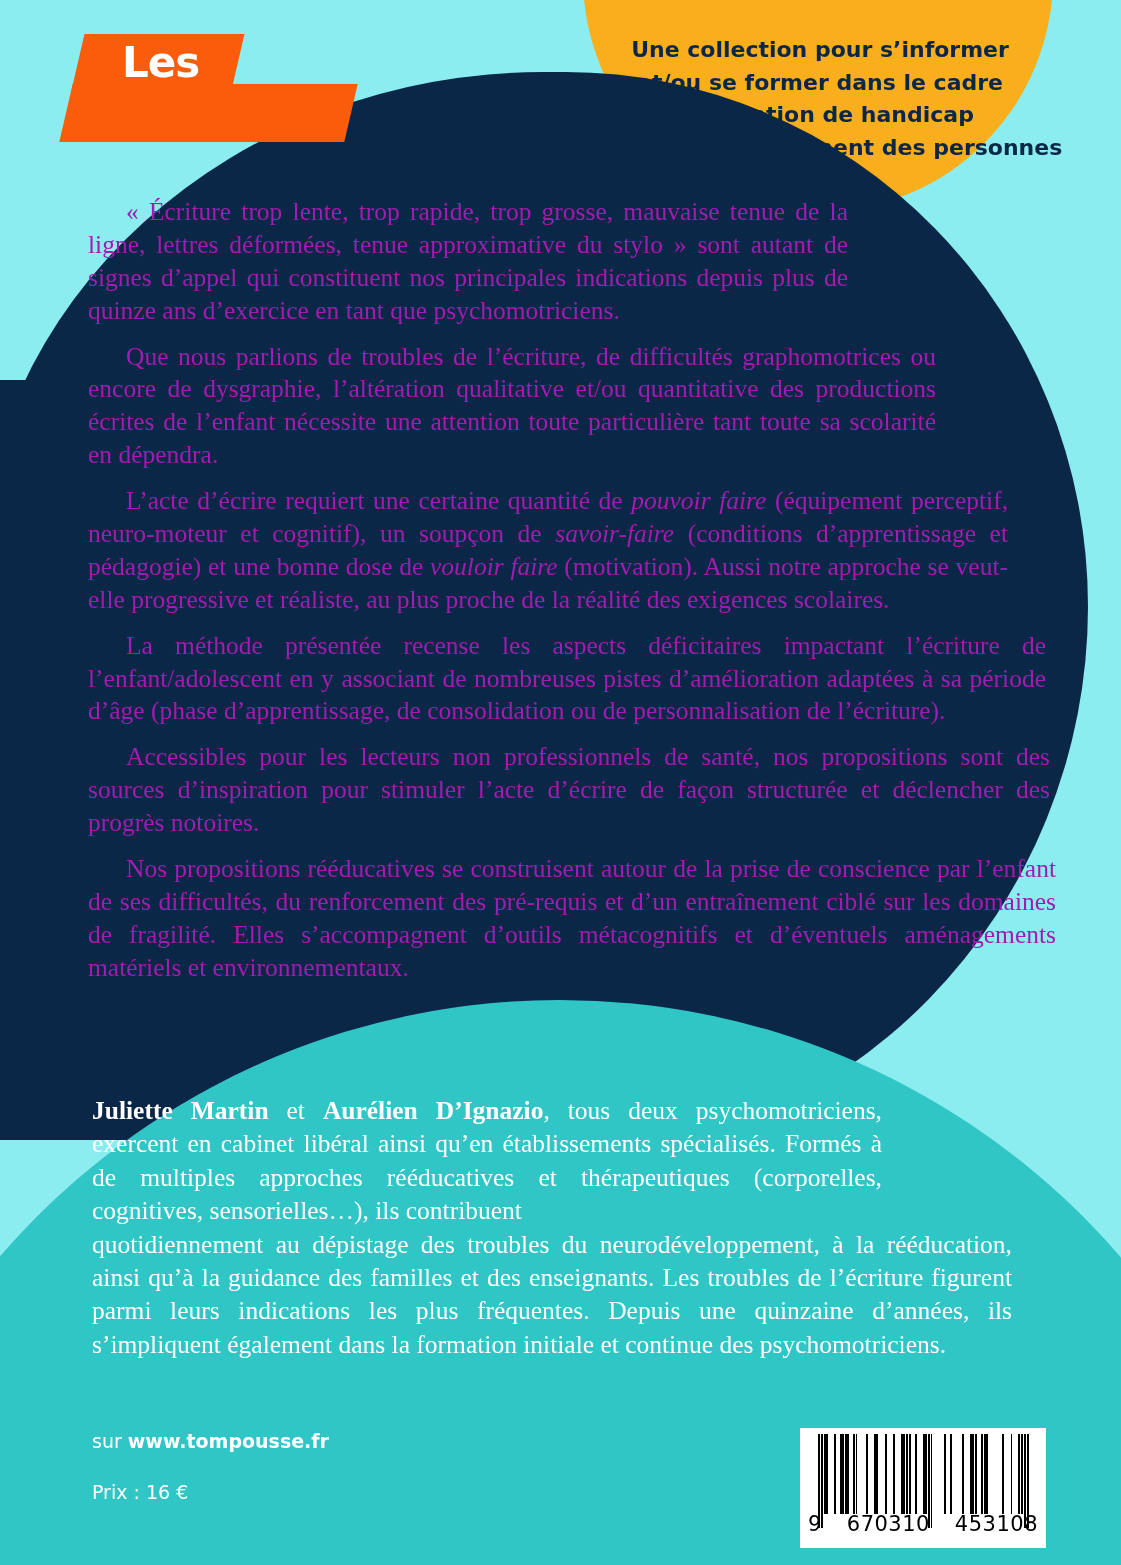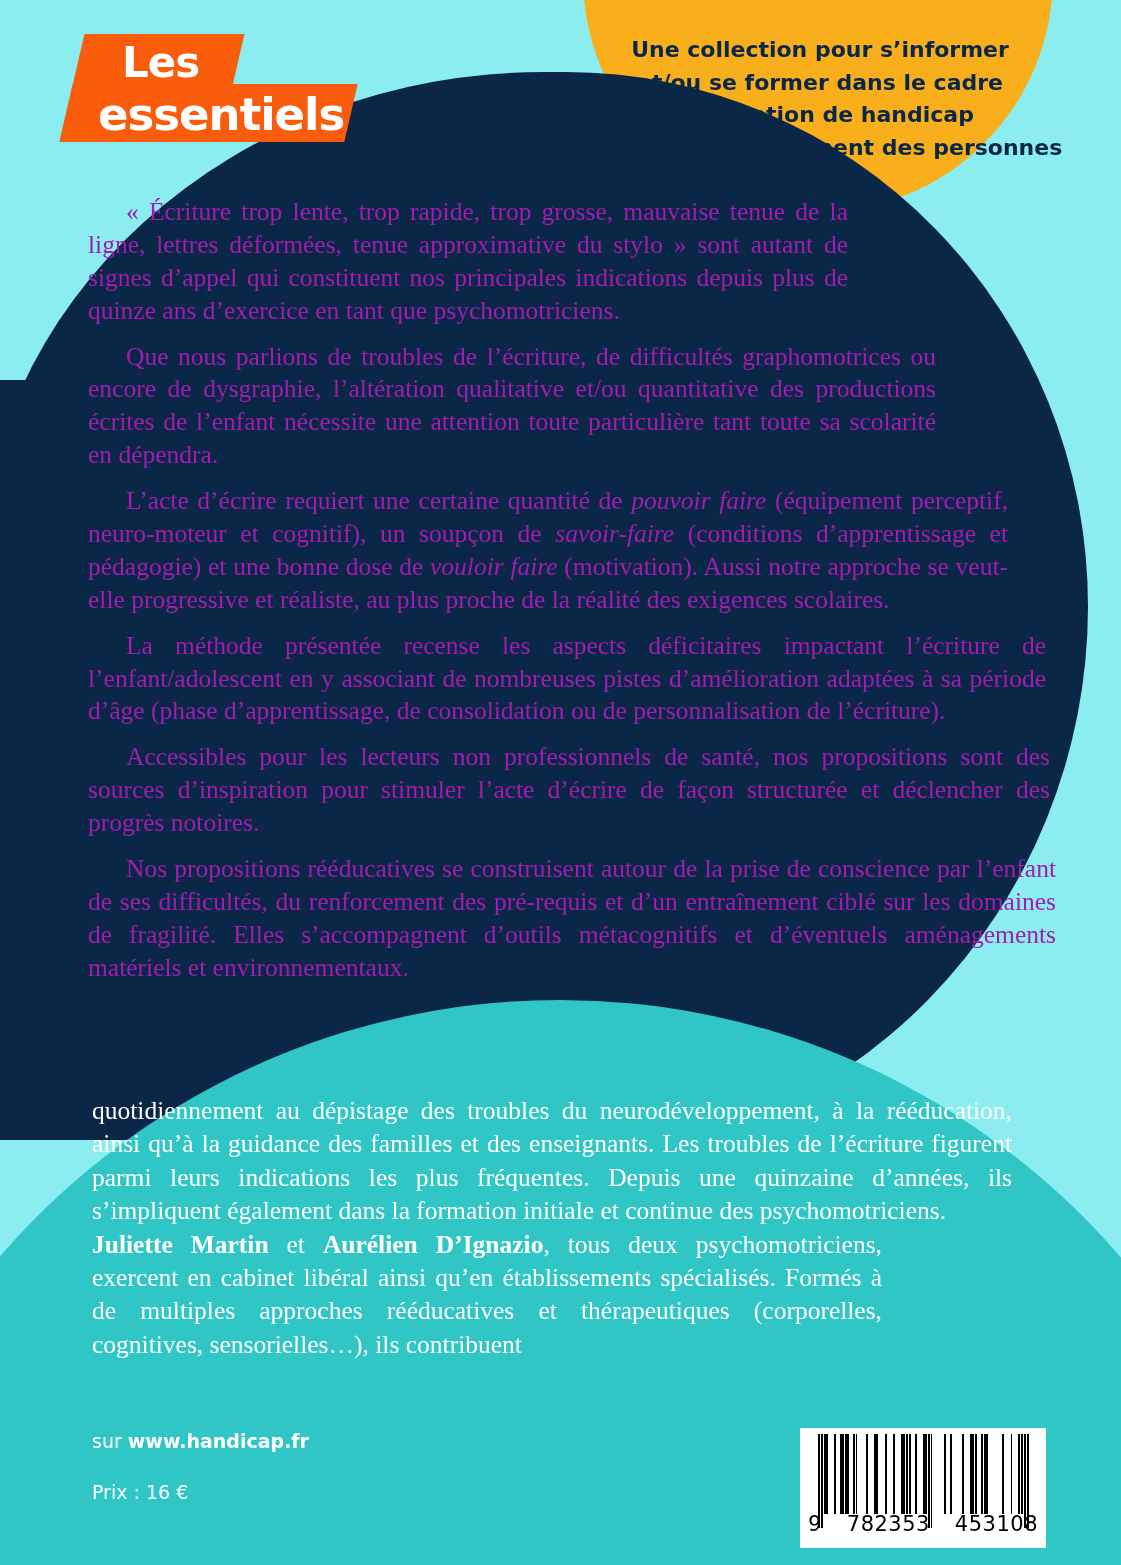--- a/index.html
+++ b/index.html
@@ -198,46 +198,45 @@
   <div class="shape" id="orange-circle"></div>
   <div class="shape" id="navy-blob-fill"></div>
   <div class="shape" id="navy-blob"></div>
   <div class="shape" id="teal-circle"></div>
   <div class="shape" id="teal-base"></div>
 
   <div id="logo">
     <div class="logo-bar" id="logo-bar-les"></div>
     <div class="logo-bar" id="logo-bar-essentiels"></div>
     <div class="logo-word" id="logo-word-les">Les</div>
-    <div class="logo-word" id="logo-word-essentiels">essentiels</div>
   </div>
 
   <div id="collection-blurb">
     <div>Une collection pour s’informer</div>
     <div>et/ou se former dans le cadre</div>
     <div>en situation de handicap</div>
     <div>de l’accompagnement des personnes</div>
   </div>
 
   <div id="body-copy">
     <p id="para-1">« Écriture trop lente, trop rapide, trop grosse, mauvaise tenue de la ligne, lettres déformées, tenue approximative du stylo » sont autant de signes d’appel qui constituent nos principales indications depuis plus de quinze ans d’exercice en tant que psychomotriciens.</p>
     <p id="para-2">Que nous parlions de troubles de l’écriture, de difficultés graphomotrices ou encore de dysgraphie, l’altération qualitative et/ou quantitative des productions écrites de l’enfant nécessite une attention toute particulière tant toute sa scolarité en dépendra.</p>
     <p id="para-3"><span>L’acte d’écrire requiert une certaine quantité de </span><em>pouvoir faire</em><span> (équipement perceptif, neuro-moteur et cognitif), un soupçon de </span><em>savoir-faire</em><span> (conditions d’apprentissage et pédagogie) et une bonne dose de </span><em>vouloir faire</em><span> (motivation). Aussi notre approche se veut-elle progressive et réaliste, au plus proche de la réalité des exigences scolaires.</span></p>
     <p id="para-4">La méthode présentée recense les aspects déficitaires impactant l’écriture de l’enfant/adolescent en y associant de nombreuses pistes d’amélioration adaptées à sa période d’âge (phase d’apprentissage, de consolidation ou de personnalisation de l’écriture).</p>
     <p id="para-6">Accessibles pour les lecteurs non professionnels de santé, nos propositions sont des sources d’inspiration pour stimuler l’acte d’écrire de façon structurée et déclencher des progrès notoires.</p>
     <p id="para-5">Nos propositions rééducatives se construisent autour de la prise de conscience par l’enfant de ses difficultés, du renforcement des pré-requis et d’un entraînement ciblé sur les domaines de fragilité. Elles s’accompagnent d’outils métacognitifs et d’éventuels aménagements matériels et environnementaux.</p>
   </div>
 
   <div id="author-bio">
+    <p id="bio-line-a"><b>Juliette Martin</b><span> et </span><b>Aurélien D’Ignazio</b><span>, tous deux psychomotriciens, exercent en cabinet libéral ainsi qu’en établissements spécialisés. Formés à de multiples approches rééducatives et thérapeutiques (corporelles, cognitives, sensorielles…), ils contribuent </span></p>
     <p>quotidiennement au dépistage des troubles du neurodéveloppement, à la rééducation, ainsi qu’à la guidance des familles et des enseignants. Les troubles de l’écriture figurent parmi leurs indications les plus fréquentes. Depuis une quinzaine d’années, ils s’impliquent également dans la formation initiale et continue des psychomotriciens.</p>
-    <p id="bio-line-a"><b>Juliette Martin</b><span> et </span><b>Aurélien D’Ignazio</b><span>, tous deux psychomotriciens, exercent en cabinet libéral ainsi qu’en établissements spécialisés. Formés à de multiples approches rééducatives et thérapeutiques (corporelles, cognitives, sensorielles…), ils contribuent </span></p>
   </div>
 
   <div id="publisher-block">
-    <div><span>sur </span><span class="url">www.handicap.fr</span></div>
+    <div><span>sur </span><span class="url">www.tompousse.fr</span></div>
     <div id="price-line">Prix : 16 €</div>
   </div>
 
   <div id="barcode">
     <div id="barcode-bars">
         <i class="guard" style="width: 2px;"></i>
         <i class="guard" style="width: 2px;"></i>
         <i style="width: 4px;"></i>
         <i style="width: 4px; background: rgb(255, 255, 255);"></i>
         <i style="width: 2px;"></i>
@@ -291,18 +290,18 @@
         <i style="width: 2px; background: rgb(255, 255, 255);"></i>
         <i style="width: 2px;"></i>
         <i style="width: 4px; background: rgb(255, 255, 255);"></i>
         <i style="width: 2px;"></i>
         <i style="width: 2px;"></i>
         <i class="guard" style="width: 2px;"></i>
         <i class="guard" style="width: 2px;"></i>
       </div>
     <div id="barcode-digits">
       <span>9</span>
-      <span>782353</span>
+      <span>670310</span>
       <span>453108</span>
     </div>
   </div>
 
 </div>
 
 </body></html>

